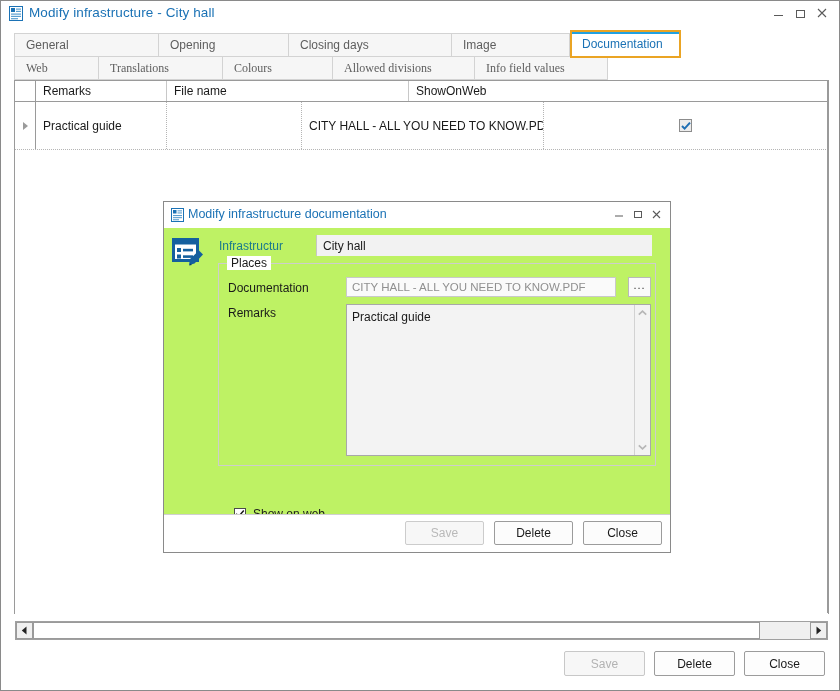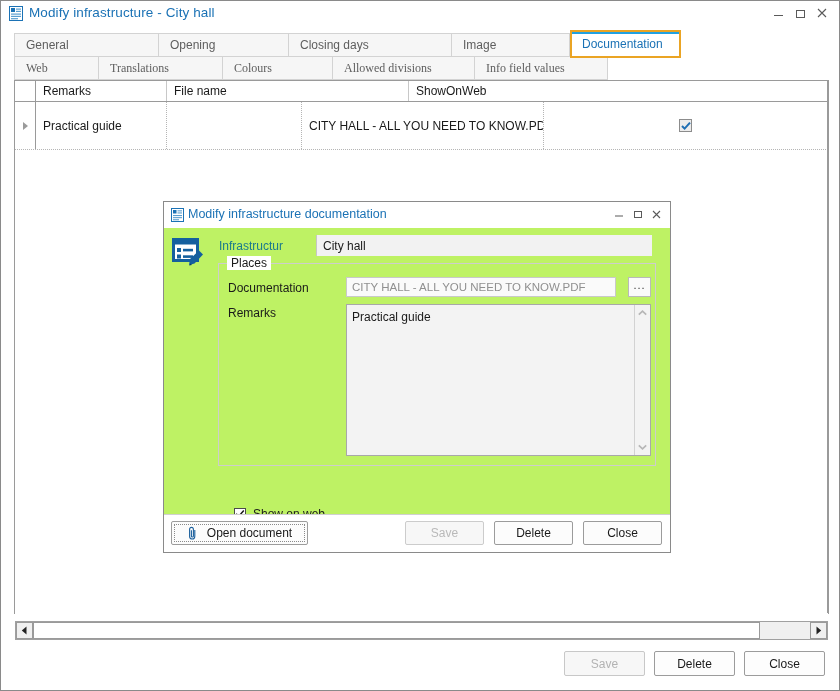--- a/index.html
+++ b/index.html
@@ -696,28 +696,20 @@
         <span class="cb-square">
           <svg width="10" height="10" viewBox="0 0 10 10">
               <path d="M1.2 4.8 L3.6 7.4 L8.8 1.4" stroke="#1a1a1a" stroke-width="1.5" fill="none"></path>
             </svg>
         </span>
         <span class="showweb-label">Show on web</span>
       </div>
     </div>
 
     <div class="dlg-footer">
-      <button class="open-doc-btn">
-        <span class="clip-icon">
-          <svg width="11" height="14" viewBox="0 0 11 14">
-            <path d="M7.8 4 L7.8 10.2 C7.8 12 6.5 13 5.2 13 C3.9 13 2.6 12 2.6 10.2 L2.6 3.4 C2.6 2.3 3.4 1.4 4.5 1.4 C5.6 1.4 6.4 2.3 6.4 3.4 L6.4 9.9 C6.4 10.5 6 11 5.4 11 C4.8 11 4.4 10.5 4.4 9.9 L4.4 4.2" stroke="#1b5f9c" stroke-width="1.1" fill="none"></path>
-          </svg>
-        </span>
-        <span>Open document</span>
-      </button>
       <div class="dlg-btns">
         <button class="dbtn disabled">Save</button>
         <button class="dbtn">Delete</button>
         <button class="dbtn">Close</button>
       </div>
     </div>
   </div>
 
 </div>
 

